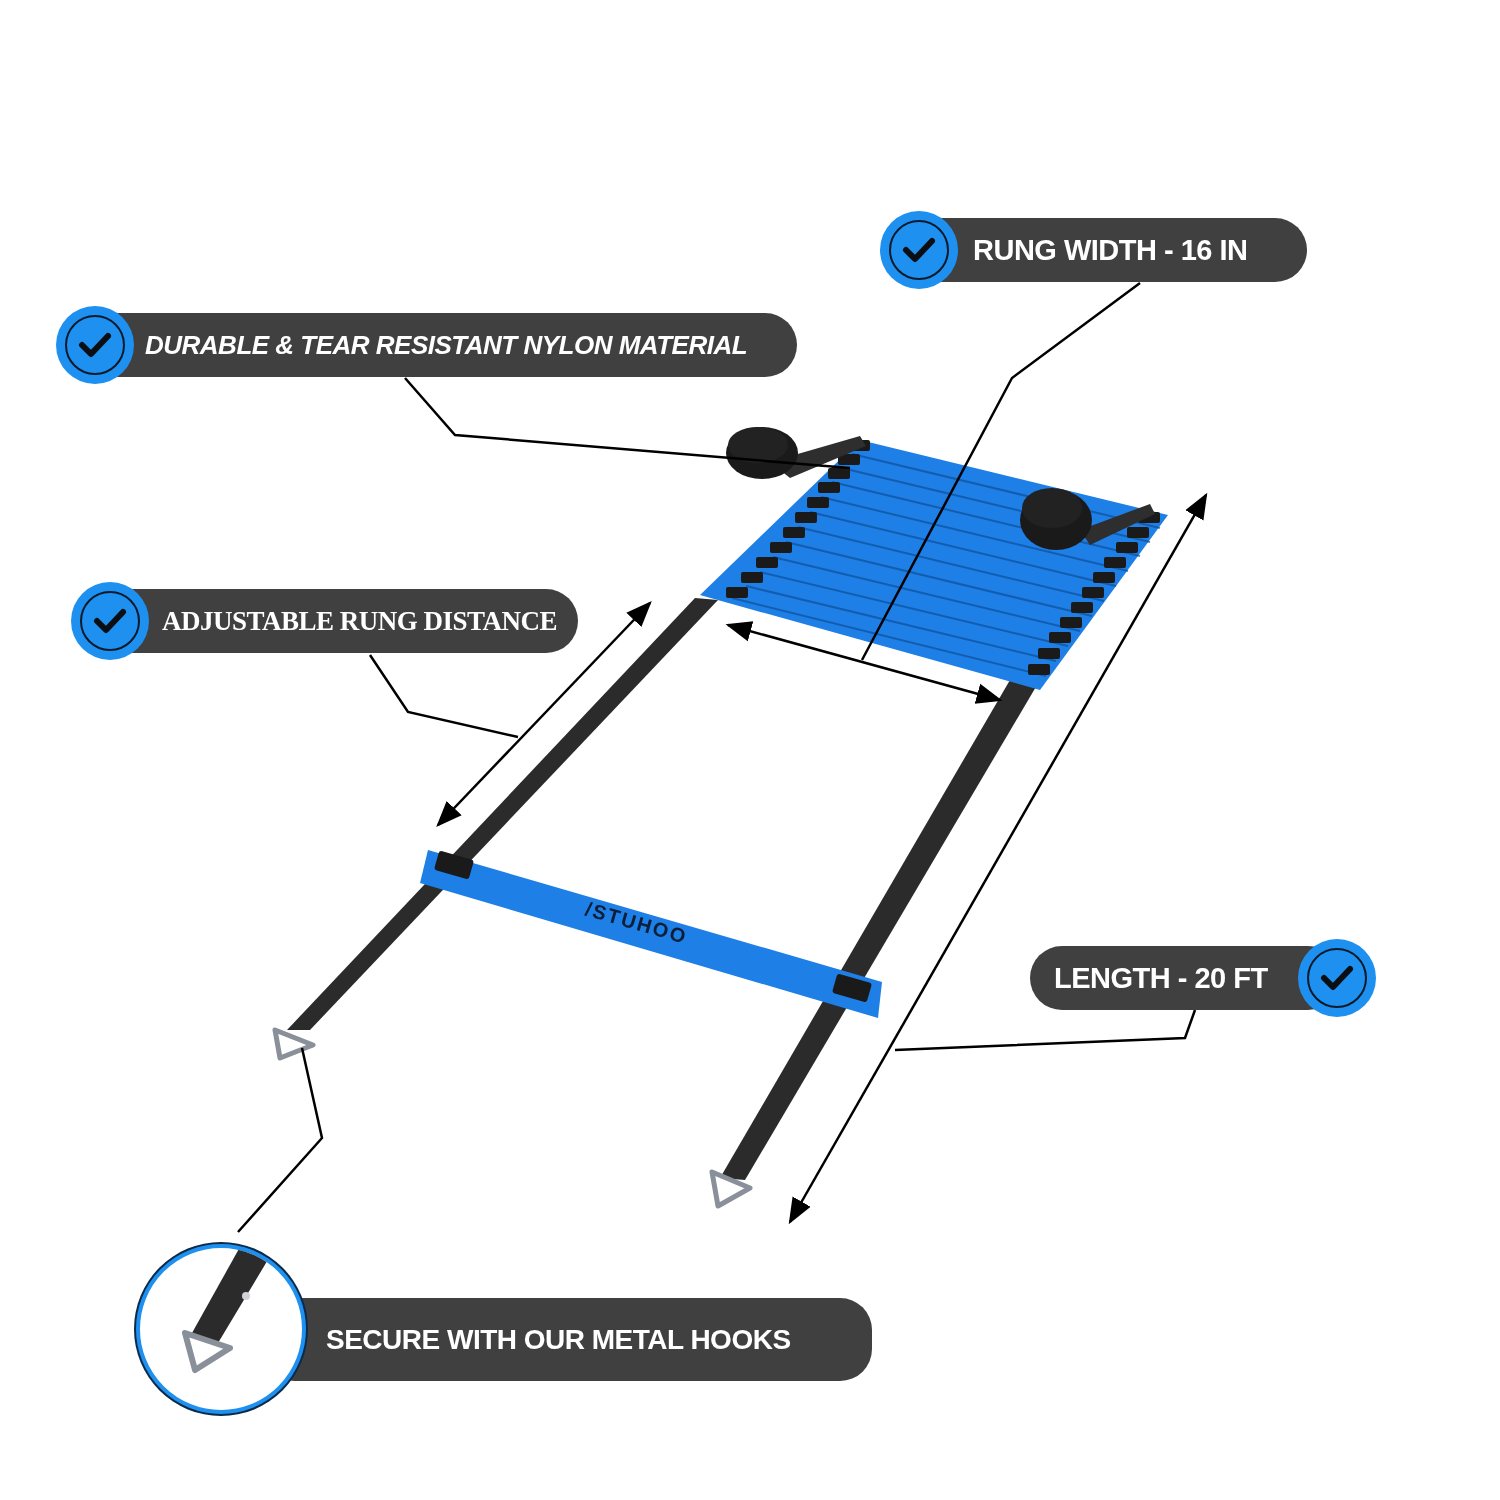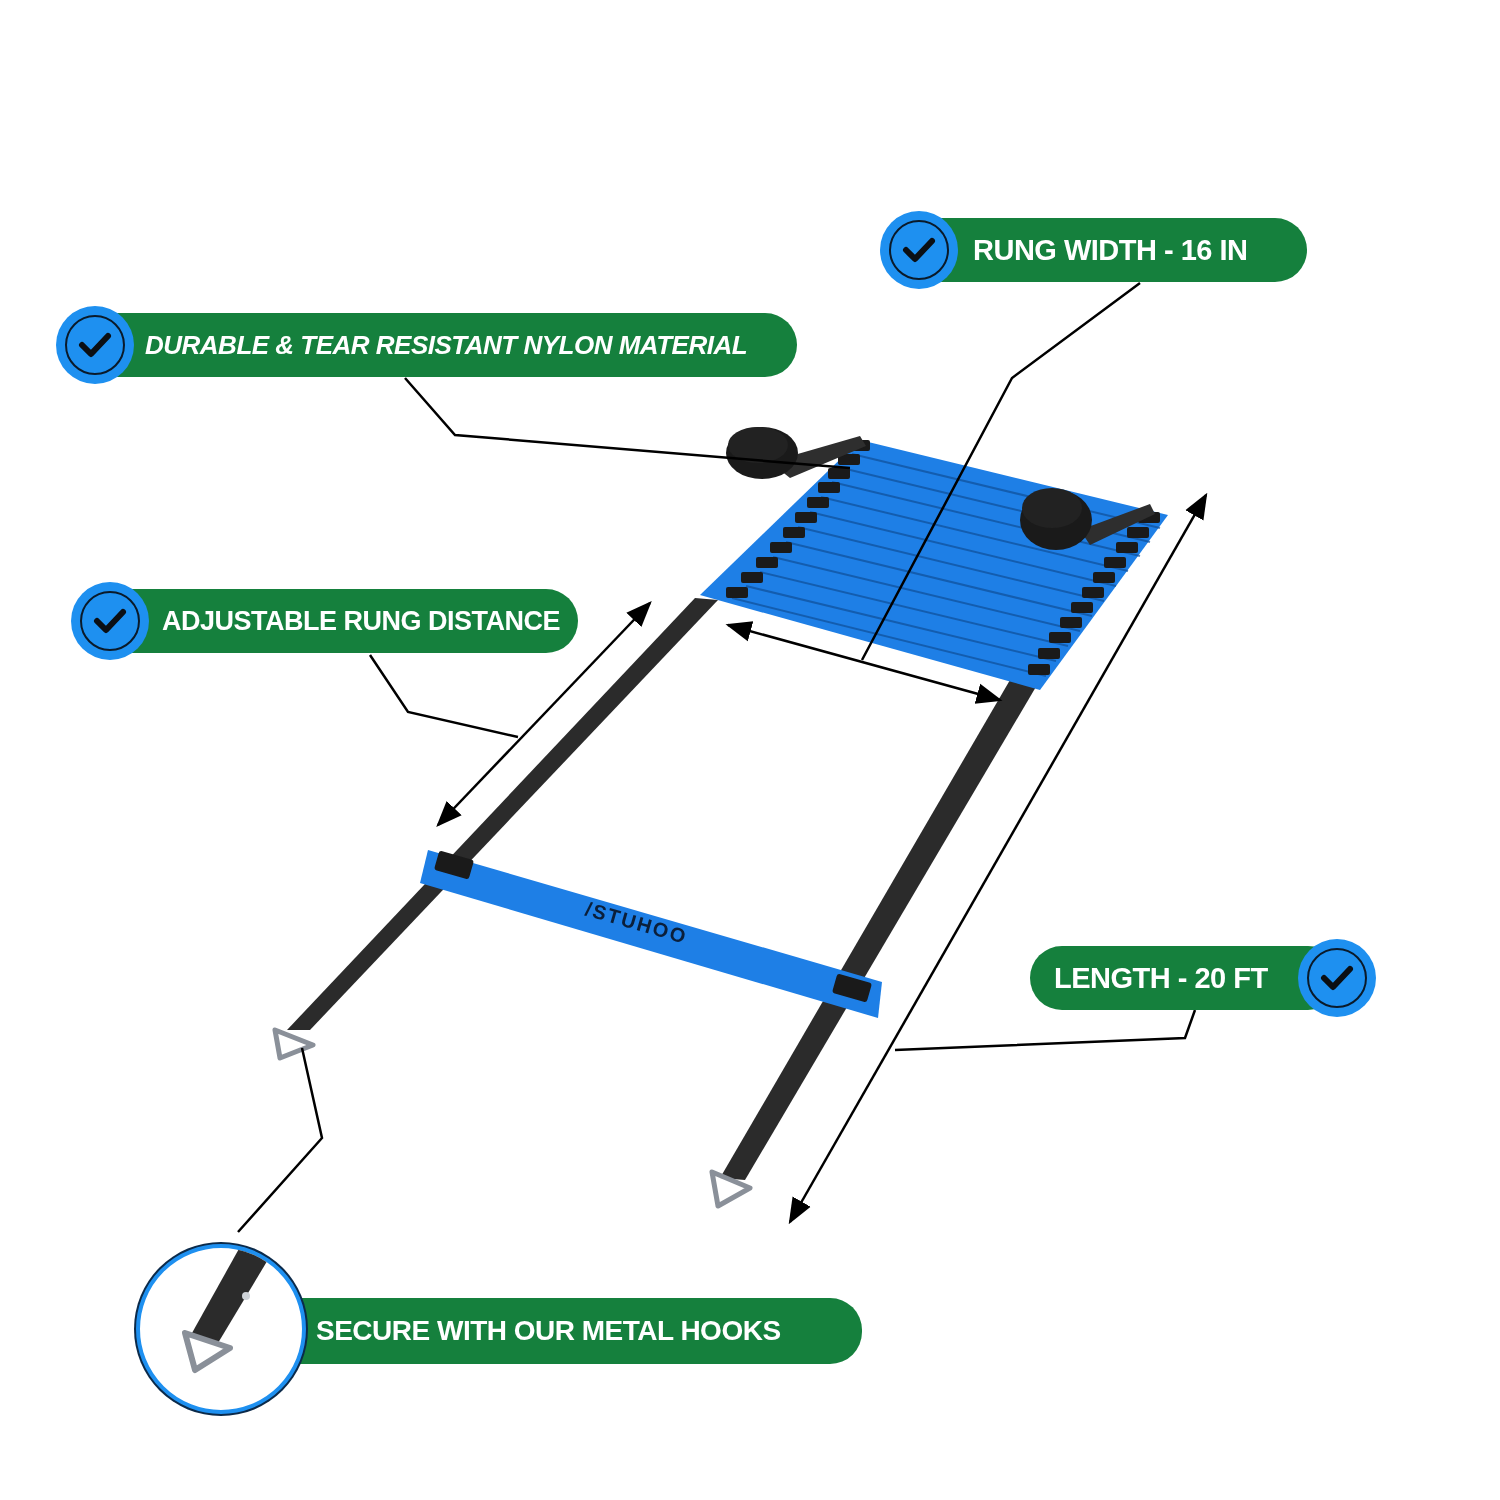--- a/index.html
+++ b/index.html
@@ -1,19 +1,19 @@
 <!DOCTYPE html>
 <html><head>
 <meta charset="utf-8">
 <style>
   html, body { margin:0; padding:0; background:#ffffff; }
   body { width:1500px; height:1500px; position:relative; overflow:hidden; font-family:"Liberation Sans", "DejaVu Sans", sans-serif; }
   #scene { position:absolute; left:0; top:0; width:1500px; height:1500px; }
   .pill {
-    position:absolute; height:64px; background:#15803d; color:#fff; border-radius:32px;
+    position:absolute; height:64px; background:#404040; color:#fff; border-radius:32px;
     display:flex; align-items:center; font-weight:700; font-size:29px; letter-spacing:-0.5px;
     white-space:nowrap; box-sizing:border-box;
   }
   .pill .txt { display:block; }
   .check {
     position:absolute; width:78px; height:78px; border-radius:50%; background:#1e90f0;
     display:flex; align-items:center; justify-content:center; box-sizing:border-box;
   }
   .check .ring { width:60px; height:60px; border-radius:50%; border:2px solid #0a1a2a; display:flex; align-items:center; justify-content:center; box-sizing:border-box; }
   .hook-circle {
@@ -137,42 +137,42 @@
 </div>
 <div class="check" style="left:56px; top:306px;">
   <div class="ring">
       <svg width="34" height="28" viewBox="0 0 34 28">
         <polyline points="4,14 13,23 30,5" fill="none" stroke="#0b0f14" stroke-width="6" stroke-linecap="round" stroke-linejoin="round"></polyline>
       </svg>
     </div>
 </div>
 
 <div class="pill" style="left:100px; top:589px; width:478px; padding-left:62px;">
-  <span class="txt" style="font-size:27px;">ADJUSTABLE RUNG DISTANCE</span>
+  <span class="txt" style="font-size:27px;font-family:Liberation Serif, serif;">ADJUSTABLE RUNG DISTANCE</span>
 </div>
 <div class="check" style="left:71px; top:582px;">
   <div class="ring">
       <svg width="34" height="28" viewBox="0 0 34 28">
         <polyline points="4,14 13,23 30,5" fill="none" stroke="#0b0f14" stroke-width="6" stroke-linecap="round" stroke-linejoin="round"></polyline>
       </svg>
     </div>
 </div>
 
 <div class="pill" style="left:1030px; top:946px; width:310px; padding-left:24px;text-align:right;">
   <span class="txt">LENGTH - 20 FT</span>
 </div>
 <div class="check" style="left:1298px; top:939px;">
   <div class="ring">
       <svg width="34" height="28" viewBox="0 0 34 28">
         <polyline points="4,14 13,23 30,5" fill="none" stroke="#0b0f14" stroke-width="6" stroke-linecap="round" stroke-linejoin="round"></polyline>
       </svg>
     </div>
 </div>
 
-<div class="pill" style="left:252px; top:1298px; width:610px; padding-left:64px; height:66px;">
+<div class="pill" style="left:262px; top:1298px; width:610px; padding-left:64px; height:83px;">
   <span class="txt" style="font-size:28px;">SECURE WITH OUR METAL HOOKS</span>
 </div>
 <div class="hook-circle">
   <svg width="170" height="170" viewBox="0 0 170 170">
     <polygon points="105,-10 135,0 78,95 52,85" fill="#2b2b2b"></polygon>
     <circle cx="106" cy="48" r="4" fill="#cfd3d8"></circle>
     <polygon points="45,85 90,100 55,122" fill="none" stroke="#8a9099" stroke-width="6" stroke-linejoin="round"></polygon>
   </svg>
 </div>
 

